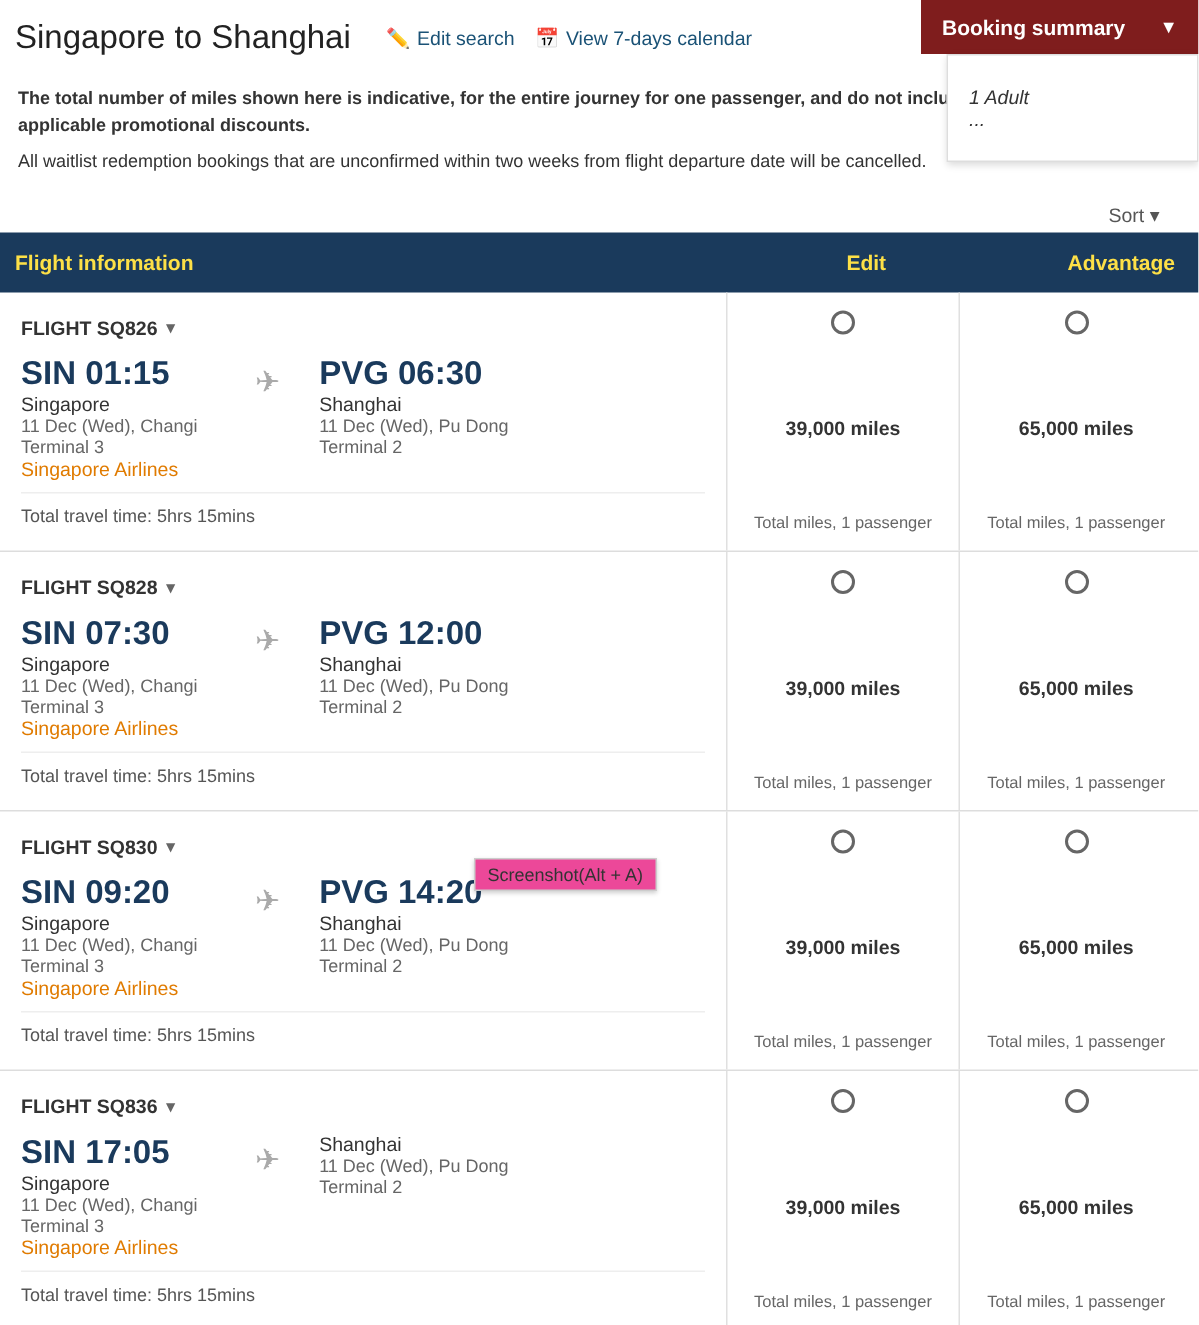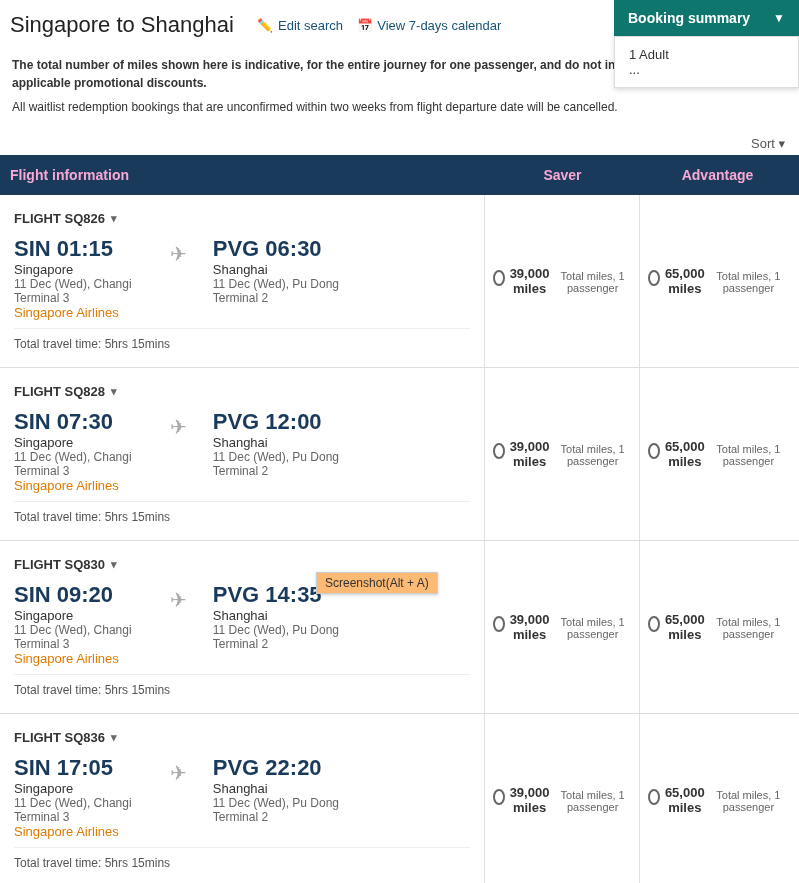--- a/index.html
+++ b/index.html
@@ -5,40 +5,41 @@
     * { box-sizing: border-box; margin: 0; padding: 0; }
     body { font-family: Arial, sans-serif; font-size: 13px; color: #333; background: #fff; width: 799px; }
 
     .header { padding: 12px 10px 8px; display: flex; align-items: center; gap: 16px; }
     .header h1 { font-size: 22px; font-weight: normal; color: #222; }
     .header-links { display: flex; gap: 14px; margin-left: 8px; }
     .header-link { color: #1a5276; font-size: 13px; text-decoration: none; cursor: pointer; display: flex; align-items: center; gap: 4px; }
 
     .booking-summary-bar {
       position: absolute; top: 0; right: 0; width: 185px;
-      background: #0f766e; color: #fff; padding: 10px 14px;
+      background: #7f1d1d; color: #fff; padding: 10px 14px;
       display: flex; justify-content: space-between; align-items: center;
       font-size: 14px; font-weight: bold;
     }
     .booking-summary-bar .chevron { font-size: 12px; }
 
     .booking-summary-detail {
-      position: absolute; top: 36px; right: 0; width: 185px;
-      background: #fff; border: 1px solid #ddd; padding: 10px 14px; font-size: 13px;
+      position: absolute; top: 36px; right: 0; width: 168px;
+      background: #fff; border: 1px solid #ddd; padding: 20px 14px; font-size: 13px;
       box-shadow: 0 2px 5px rgba(0,0,0,0.15);
+      font-style: italic;
     }
 
     .notice-box { padding: 10px 12px; font-size: 12px; color: #333; line-height: 1.5; }
     .notice-box p { margin-bottom: 6px; }
 
-    .sort-bar { display: flex; justify-content: flex-end; padding: 4px 14px; font-size: 13px; color: #555; }
+    .sort-bar { display: flex; justify-content: flex-end; padding: 4px 26px; font-size: 13px; color: #555; }
 
     .table-header {
       display: grid; grid-template-columns: 485px 155px 155px;
-      background: #1a3a5c; color: #f9a8d4; font-weight: bold; font-size: 14px;
+      background: #1a3a5c; color: #fde047; font-weight: bold; font-size: 14px; gap: 15px;
     }
     .table-header div { padding: 12px 10px; }
     .th-center { text-align: center; }
 
     .flight-block { border-bottom: 1px solid #ddd; }
 
     .flight-row {
       display: grid; grid-template-columns: 485px 155px 155px;
       min-height: 160px;
     }
@@ -50,29 +51,29 @@
     .route-row { display: flex; align-items: flex-start; gap: 12px; }
     .departure, .arrival { min-width: 130px; }
     .flight-time { font-size: 22px; font-weight: bold; color: #1a3a5c; }
     .airport-name { font-size: 13px; color: #333; }
     .flight-date { font-size: 12px; color: #666; }
     .terminal { font-size: 12px; color: #666; }
     .plane-icon { margin: 0 14px; padding-top: 6px; color: #aaa; font-size: 20px; }
     .airline-link { color: #e07b00; font-size: 13px; cursor: pointer; }
     .travel-time { font-size: 12px; color: #555; margin-top: 8px; padding-top: 8px; border-top: 1px solid #eee; }
 
-    .price-cell { display: flex; flex-direction: row; align-items: center; justify-content: flex-end; padding: 12px 8px; border-right: 1px solid #e0e0e0; text-align: center; }
+    .price-cell { display: flex; flex-direction: column; align-items: center; justify-content: space-between; padding: 12px 8px; border-right: 1px solid #e0e0e0; text-align: center; }
     .price-cell:last-child { border-right: none; }
     .radio-circle { width: 16px; height: 16px; border-radius: 50%; border: 2px solid #666; display: inline-block; margin-bottom: 6px; background: #fff; }
     .miles-amount { font-weight: bold; font-size: 13px; color: #333; }
     .miles-label { font-size: 11px; color: #666; margin-top: 2px; }
 
     .screenshot-tooltip {
       position: absolute;
-      background: #fdba74;
+      background: #ec4899;
       border: 1px solid #ccc;
       padding: 3px 8px;
       font-size: 12px;
       color: #333;
       pointer-events: none;
       box-shadow: 0 1px 3px rgba(0,0,0,0.2);
     }
 
     .page-wrapper { position: relative; }
   </style>
@@ -113,21 +114,21 @@
 
   <div class="sort-bar">
     <span style="cursor:pointer;">
       <span>Sort</span>
       <span> ▾</span>
     </span>
   </div>
 
   <div class="table-header">
     <div>Flight information</div>
-    <div class="th-center">Saver</div>
+    <div class="th-center">Edit</div>
     <div class="th-center">Advantage</div>
   </div>
 
   <div id="flights-container">
       <div class="flight-block">
     <div class="flight-row">
       <div class="flight-info">
         <div class="flight-header">
           <span>FLIGHT SQ826</span>
           <span class="chevron-sm">▾</span>
@@ -208,21 +209,21 @@
         </div>
         <div class="route-row">
           <div class="departure">
             <div class="flight-time">SIN 09:20</div>
             <div class="airport-name">Singapore</div>
             <div class="flight-date">11 Dec (Wed), Changi</div>
             <div class="terminal">Terminal 3</div>
           </div>
           <div class="plane-icon">✈</div>
           <div class="arrival">
-            <div class="flight-time">PVG 14:35</div>
+            <div class="flight-time">PVG 14:20</div>
             <div class="airport-name">Shanghai</div>
             <div class="flight-date">11 Dec (Wed), Pu Dong</div>
             <div class="terminal">Terminal 2</div>
           </div>
         </div>
         <div class="airline-link">Singapore Airlines</div>
         <div class="travel-time">Total travel time: 5hrs 15mins</div>
       </div>
       <div class="price-cell">
         <span class="radio-circle"></span>
@@ -245,21 +246,20 @@
         </div>
         <div class="route-row">
           <div class="departure">
             <div class="flight-time">SIN 17:05</div>
             <div class="airport-name">Singapore</div>
             <div class="flight-date">11 Dec (Wed), Changi</div>
             <div class="terminal">Terminal 3</div>
           </div>
           <div class="plane-icon">✈</div>
           <div class="arrival">
-            <div class="flight-time">PVG 22:20</div>
             <div class="airport-name">Shanghai</div>
             <div class="flight-date">11 Dec (Wed), Pu Dong</div>
             <div class="terminal">Terminal 2</div>
           </div>
         </div>
         <div class="airline-link">Singapore Airlines</div>
         <div class="travel-time">Total travel time: 5hrs 15mins</div>
       </div>
       <div class="price-cell">
         <span class="radio-circle"></span>

